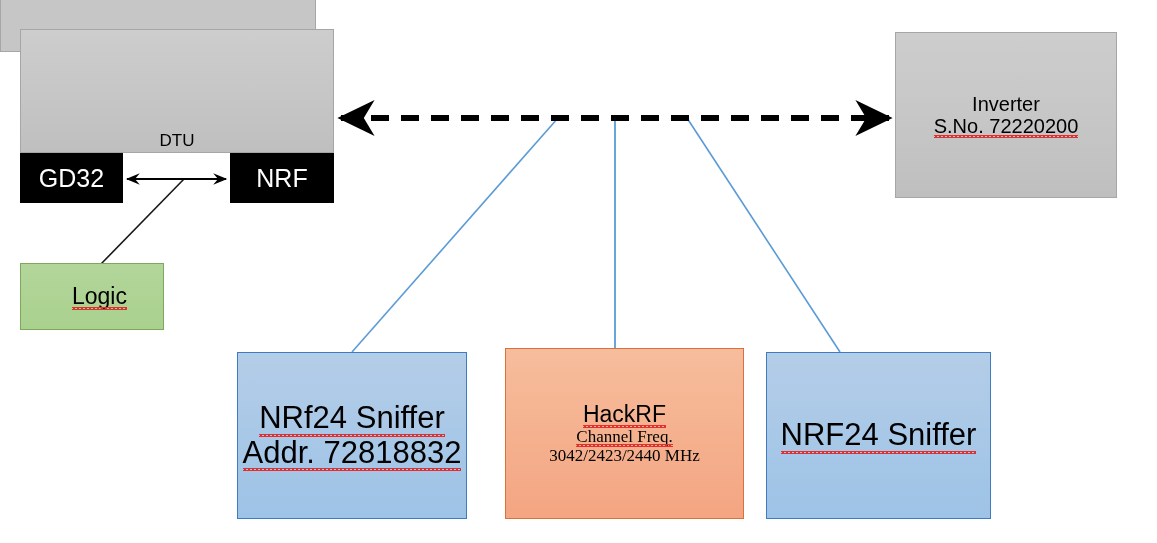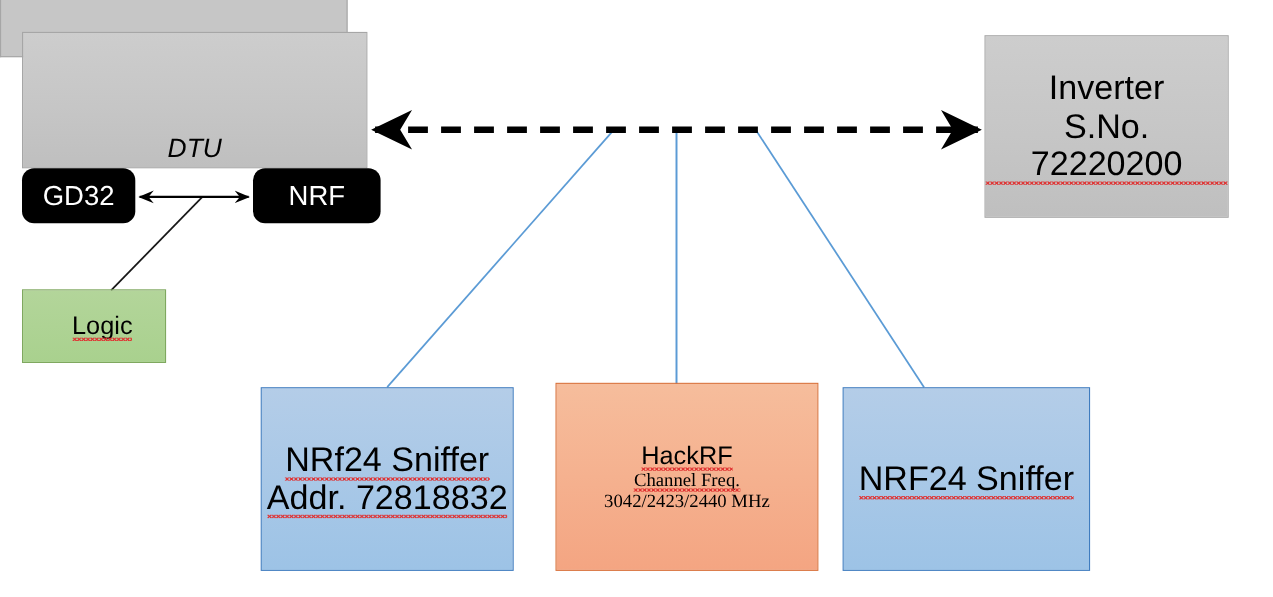--- a/index.html
+++ b/index.html
@@ -33,62 +33,60 @@
     background: linear-gradient(180deg, #cdcdcd 0%, #c6c6c6 55%, #bfbfbf 100%);
     border: 1px solid #a6a6a6;
   }
   #dtu-box {
     left: 20px;
     top: 29px;
     width: 314px;
     height: 124px;
     justify-content: flex-end;
     padding-bottom: 2px;
-    font-size: 24px;
-    font-style: italic;
+    font-size: 17px;
   }
   #dtu-filler {
     left: 20px;
     top: 152px;
     width: 314px;
     height: 51px;
     background: #c6c6c6;
     border-left: 1px solid #a6a6a6;
     border-right: 1px solid #a6a6a6;
     border-bottom: 1px solid #a6a6a6;
   }
   #inverter-box {
     left: 895px;
     top: 32px;
     width: 222px;
     height: 166px;
-    font-size: 31px;
+    font-size: 20px;
   }
   
   .black-chip {
     position: absolute;
     box-sizing: border-box;
     background: #000000;
     color: #ffffff;
     display: flex;
     align-items: center;
     justify-content: center;
     font-size: 25px;
     top: 153px;
     height: 50px;
-    border-radius: 11px;
   }
   #gd32-chip { left: 20px; width: 103px; }
-  #nrf-chip  { left: 230px; width: 116px; }
+  #nrf-chip  { left: 230px; width: 104px; }
 
   
   #logic-box {
     left: 20px;
     top: 263px;
-    width: 131px;
+    width: 144px;
     height: 67px;
     background: linear-gradient(180deg, #b3d59a 0%, #a9d18e 100%);
     border: 1px solid #7fa85f;
     font-size: 23px;
     padding-left: 15px;
   }
   
   .blue-box {
     background: linear-gradient(180deg, #b4cde8 0%, #9dc3e6 100%);
     border: 1px solid #3f7cbf;

